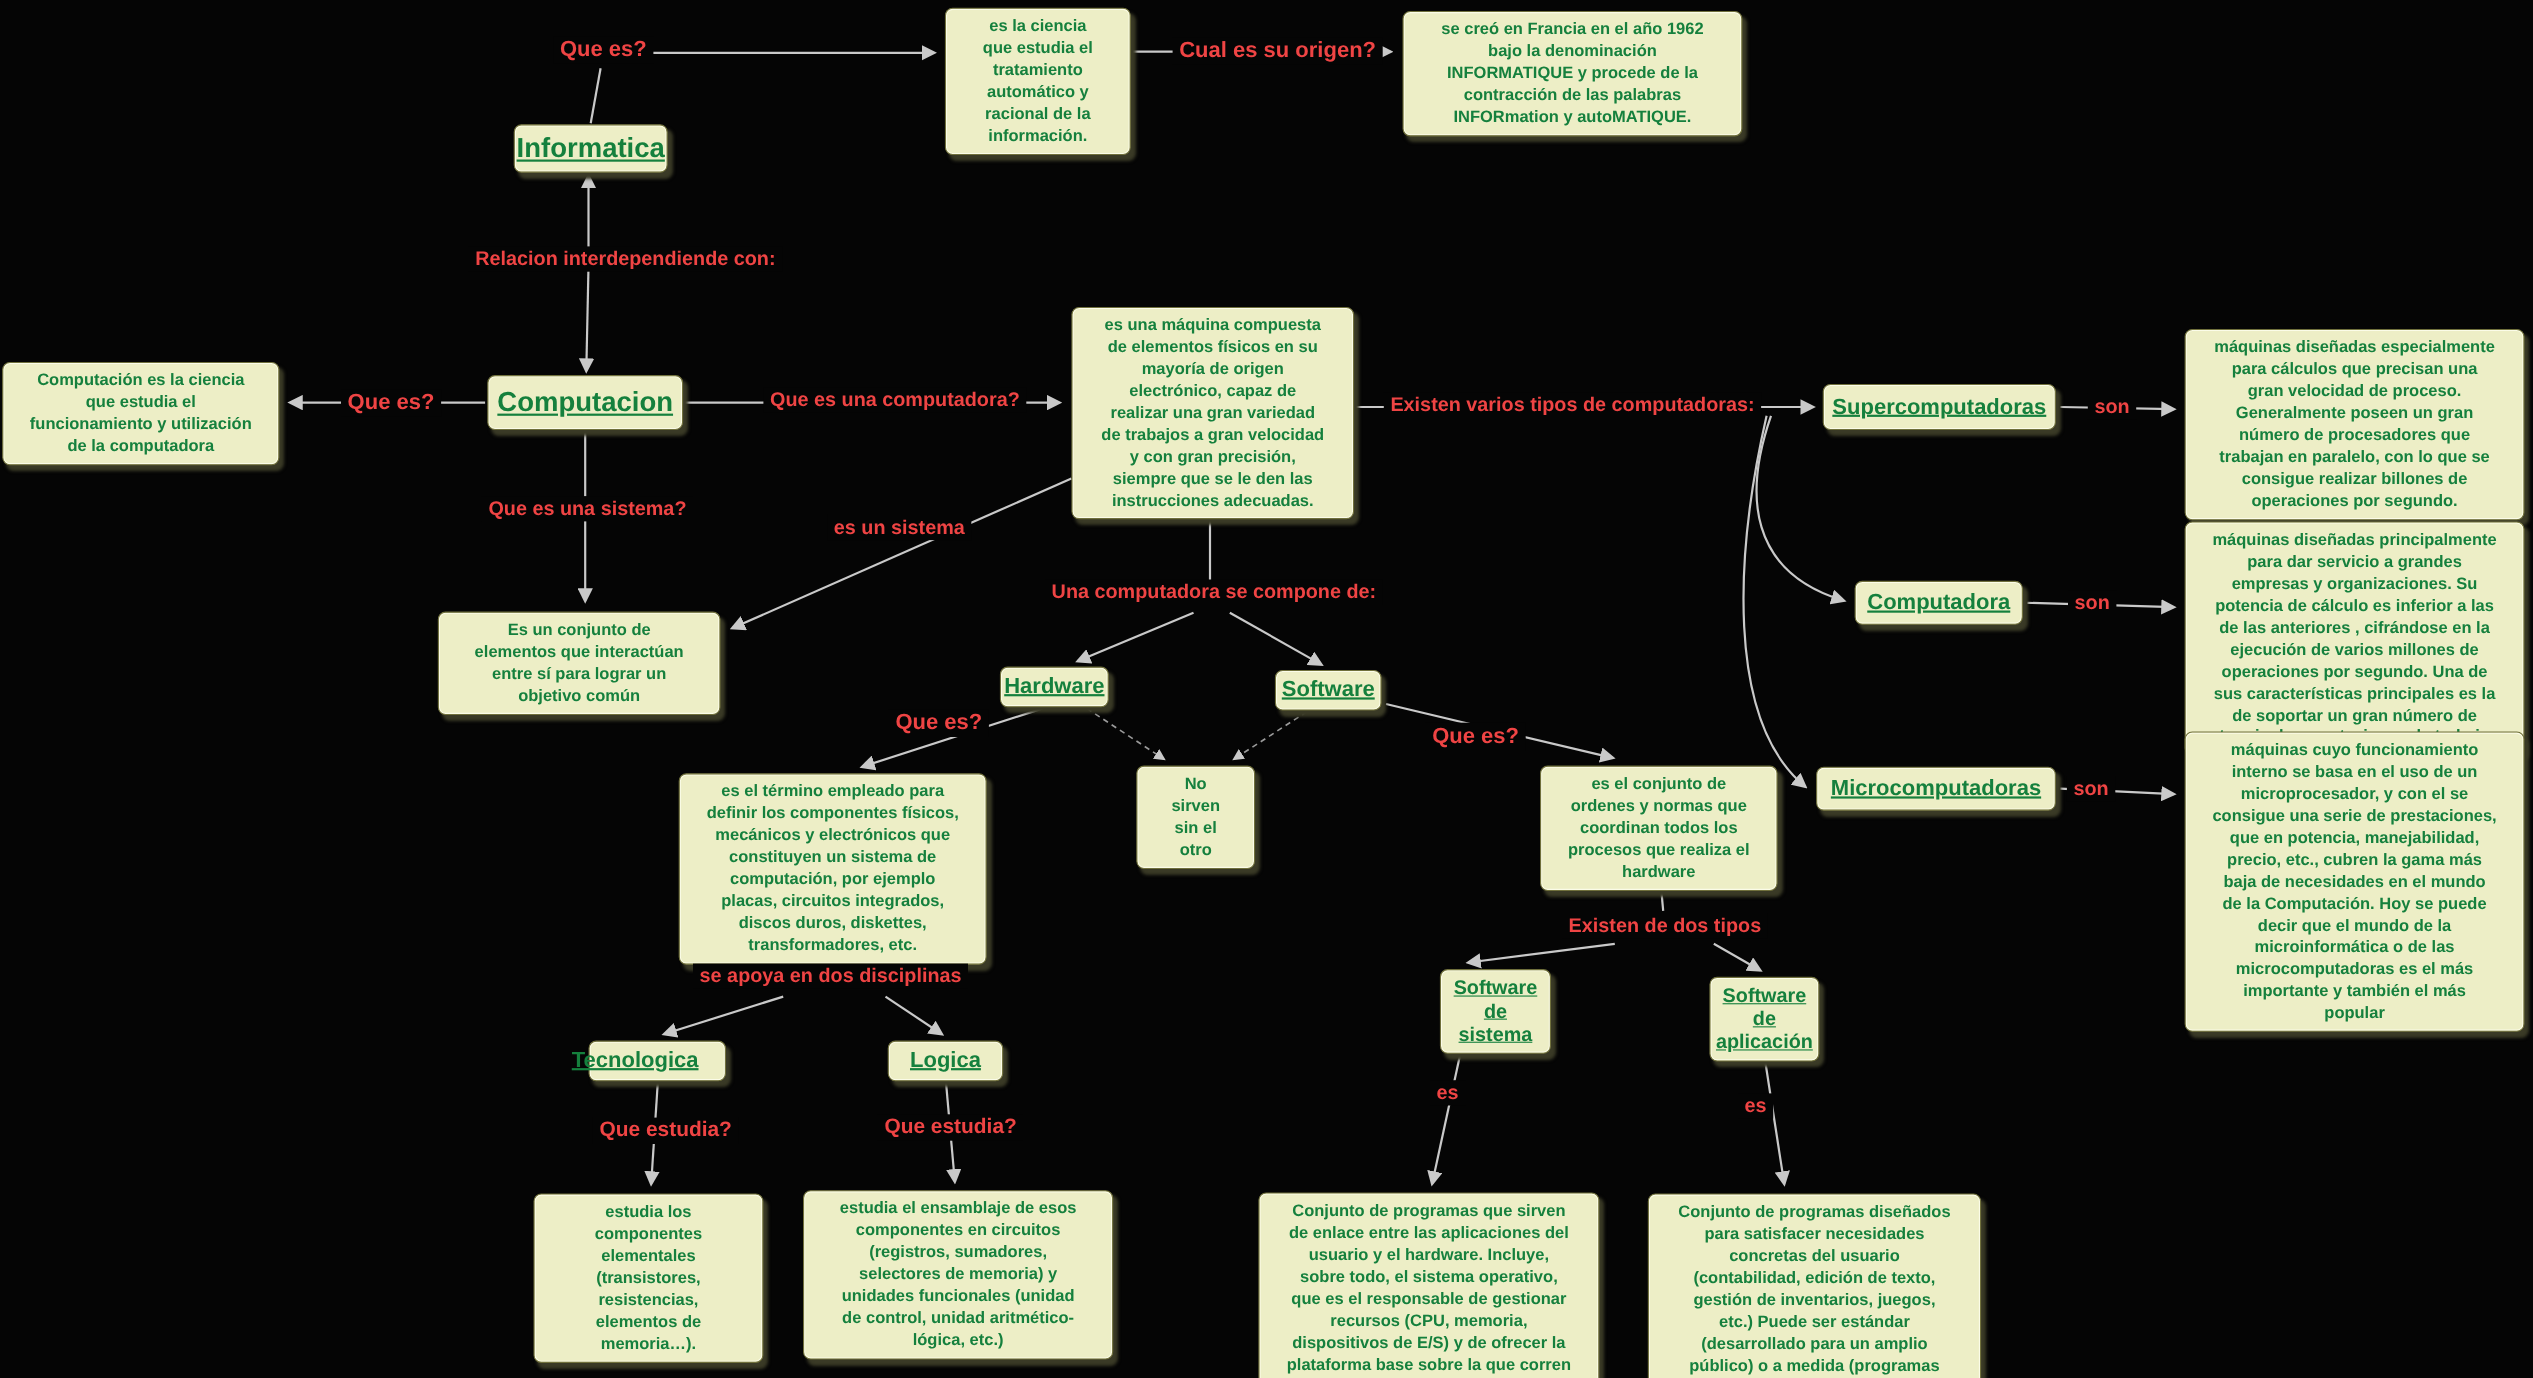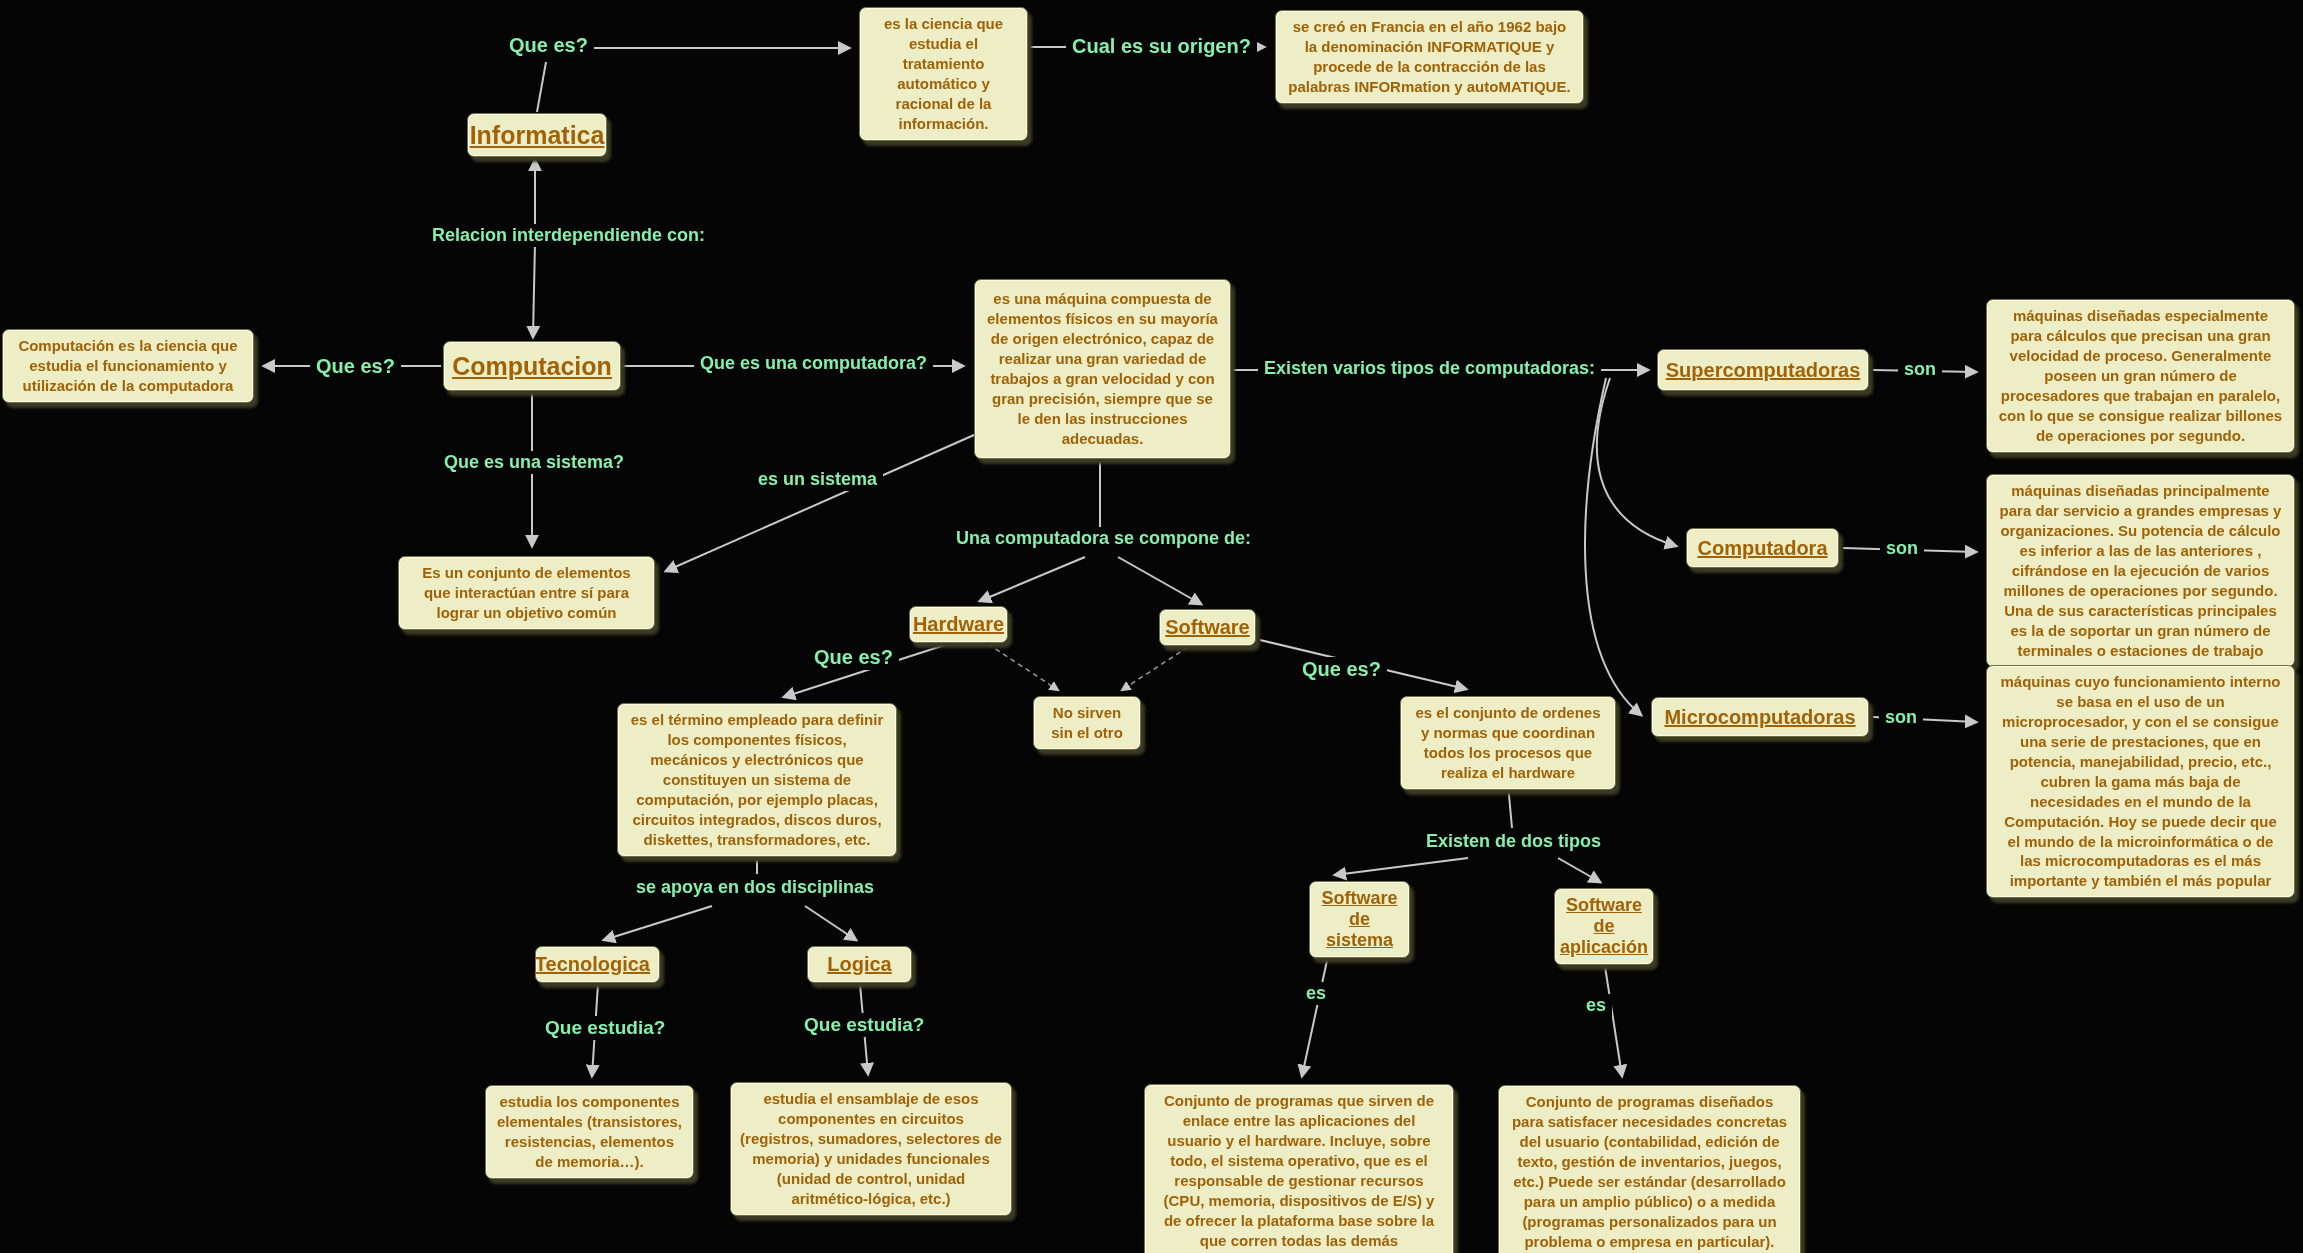--- a/index.html
+++ b/index.html
@@ -9,32 +9,32 @@
     position:relative; width:2303px; height:1253px;
     background:#050505; overflow:hidden;
   }
   svg.wires { position:absolute; left:0; top:0; z-index:1; }
   .node {
     position:absolute; z-index:2;
     background:#edeec6;
     border:1px solid #70703c;
     border-radius:7px;
     box-shadow:4px 5px 3px #3a3a26, inset 0 0 0 1px #fbfce8;
-    color:#a16207;
+    color:#15803d;
     display:flex; align-items:center; justify-content:center;
-    text-align:center; padding:6px 9px;
+    text-align:center; padding:6px 24px;
   }
   .concept { font-weight:bold; font-size:20px; }
   .concept .u { text-decoration:underline; }
   .concept.big { font-size:25px; }
   .concept.mid { font-size:18px; }
   .def { font-weight:bold; font-size:15px; line-height:1.33; }
   .link {
     position:absolute; z-index:3;
-    color:#86efac; font-weight:bold; font-size:18px;
+    color:#ef4444; font-weight:bold; font-size:18px;
     background:#050505; padding:1px 6px; white-space:nowrap;
   }
 </style>
 </head>
 <body>
 
 <div id="canvas">
 
   <svg class="wires" width="2303" height="1253">
     <defs>

